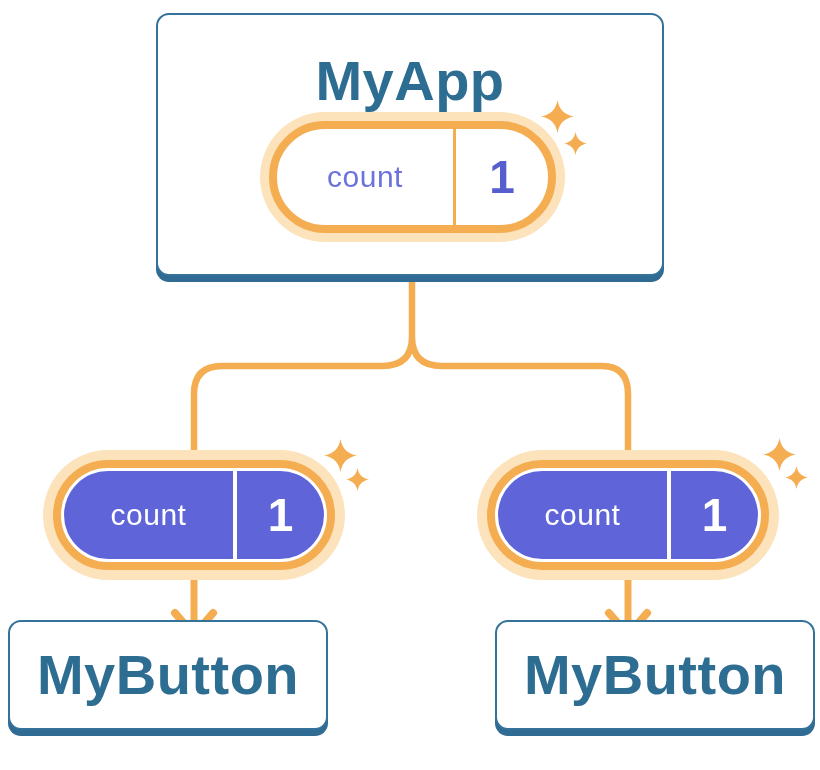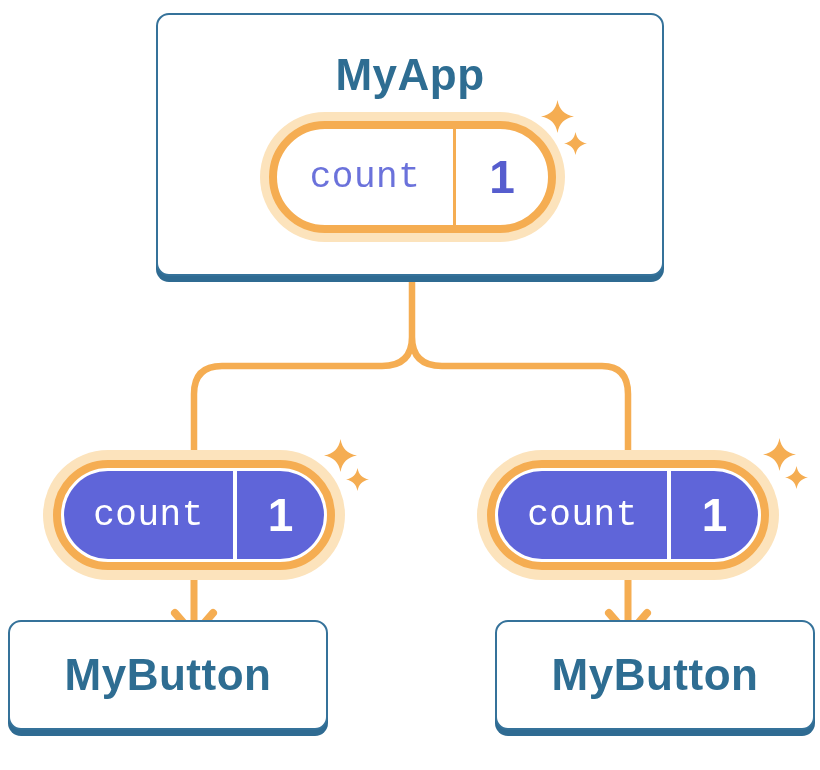--- a/index.html
+++ b/index.html
@@ -15,21 +15,21 @@
   .component-card {
     position:absolute; background:#ffffff;
     border:2.5px solid #35729A; border-radius:13px;
     box-shadow:0 6px 0 #2F6B92; z-index:1;
   }
   .root-card { left:156px; top:13px; width:508px; height:263px; }
   .child-card { top:620px; width:320px; height:110px; display:flex; align-items:center; justify-content:center; }
   .child-card.left  { left:8px; }
   .child-card.right { left:495px; }
   .card-title {
-    color:#2E6D92; font-size:44px; font-weight:600; letter-spacing:0.5px;
+    color:#2E6D92; font-size:56px; font-weight:600; letter-spacing:0.5px;
     text-align:center; line-height:1;
   }
   .root-card .card-title { margin-top:38px; }
 
   
   .pill-halo {
     position:absolute; z-index:2; background:#FCE3BC; border-radius:999px;
   }
   .state-halo { left:260px; top:112px; width:305px; height:130px; padding:9px; }
   .prop-halo  { top:450px; width:302px; height:130px; padding:10px; }
@@ -37,21 +37,21 @@
   .prop-halo.right { left:477px; }
   .pill-ring {
     width:100%; height:100%; border:8px solid #F5AD52; border-radius:999px;
     background:#ffffff; overflow:hidden; display:flex;
   }
   .prop-halo .pill-ring { padding:3px; }
   .pill-core { flex:1; display:flex; border-radius:999px; overflow:hidden; }
   .prop-halo .pill-core { background:#5F65D9; }
   .cell-label {
     flex:1; display:flex; align-items:center; justify-content:center;
-    font-size:36px; letter-spacing:0.5px;font-family:Liberation Mono, monospace;
+    font-size:30px; letter-spacing:0.5px;
   }
   .cell-value {
     display:flex; align-items:center; justify-content:center;
     font-size:46px; font-weight:700;
   }
   .state-halo .cell-label { color:#6B72DB; }
   .state-halo .cell-value { width:95px; border-left:3px solid #F5AD52; color:#565DCE; }
   .prop-halo .cell-label { color:#ffffff; font-weight:500; }
   .prop-halo .cell-value { width:91px; border-left:4px solid #ffffff; color:#ffffff; }
 

